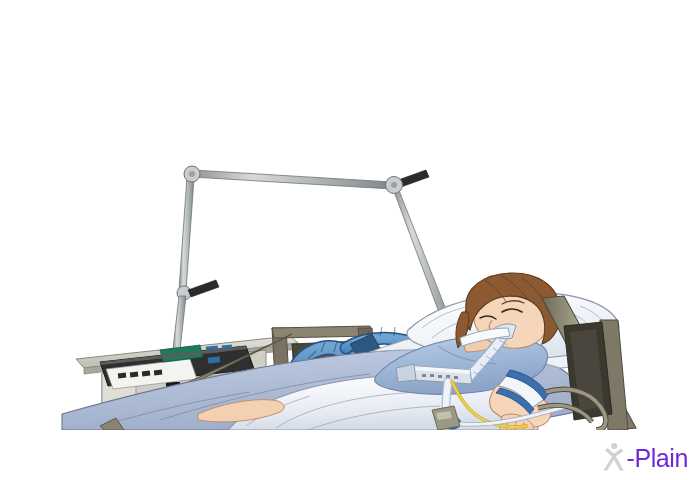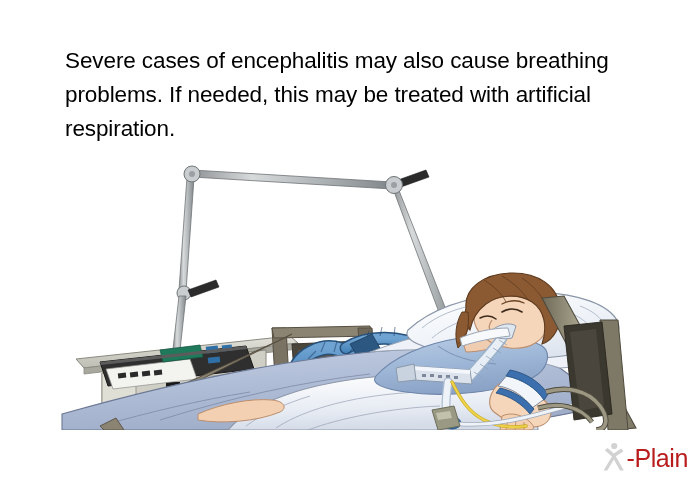--- a/index.html
+++ b/index.html
@@ -54,33 +54,32 @@
     bottom: 6px;
     height: 34px;
     display: flex;
     align-items: center;
     gap: 0px;
   }
   #logo-mark { width: 26px; height: 30px; display: block; }
   #logo-text {
     font-family: "Liberation Sans", sans-serif;
     font-size: 25px;
-    color: #b91c1c;
+    color: #6d28d9;
     letter-spacing: -0.4px;
     line-height: 1;
     margin-left: -1px;
     margin-top: 3px;
   }
 </style>
 </head>
 <body>
 
 <div id="slide">
 
-  <div id="caption">Severe cases of encephalitis may also cause breathing problems. If needed, this may be treated with artificial respiration.</div>
 
   <div id="illustration">
     <svg viewBox="0 0 620 300" xmlns="http://www.w3.org/2000/svg">
       <defs>
         <linearGradient id="blanketGrad" x1="0" y1="0" x2="0.4" y2="1">
           <stop offset="0%" stop-color="#c3cee2"></stop>
           <stop offset="55%" stop-color="#adbbd5"></stop>
           <stop offset="100%" stop-color="#9fadc9"></stop>
         </linearGradient>
         <linearGradient id="sheetGrad" x1="0" y1="0" x2="0.2" y2="1">

